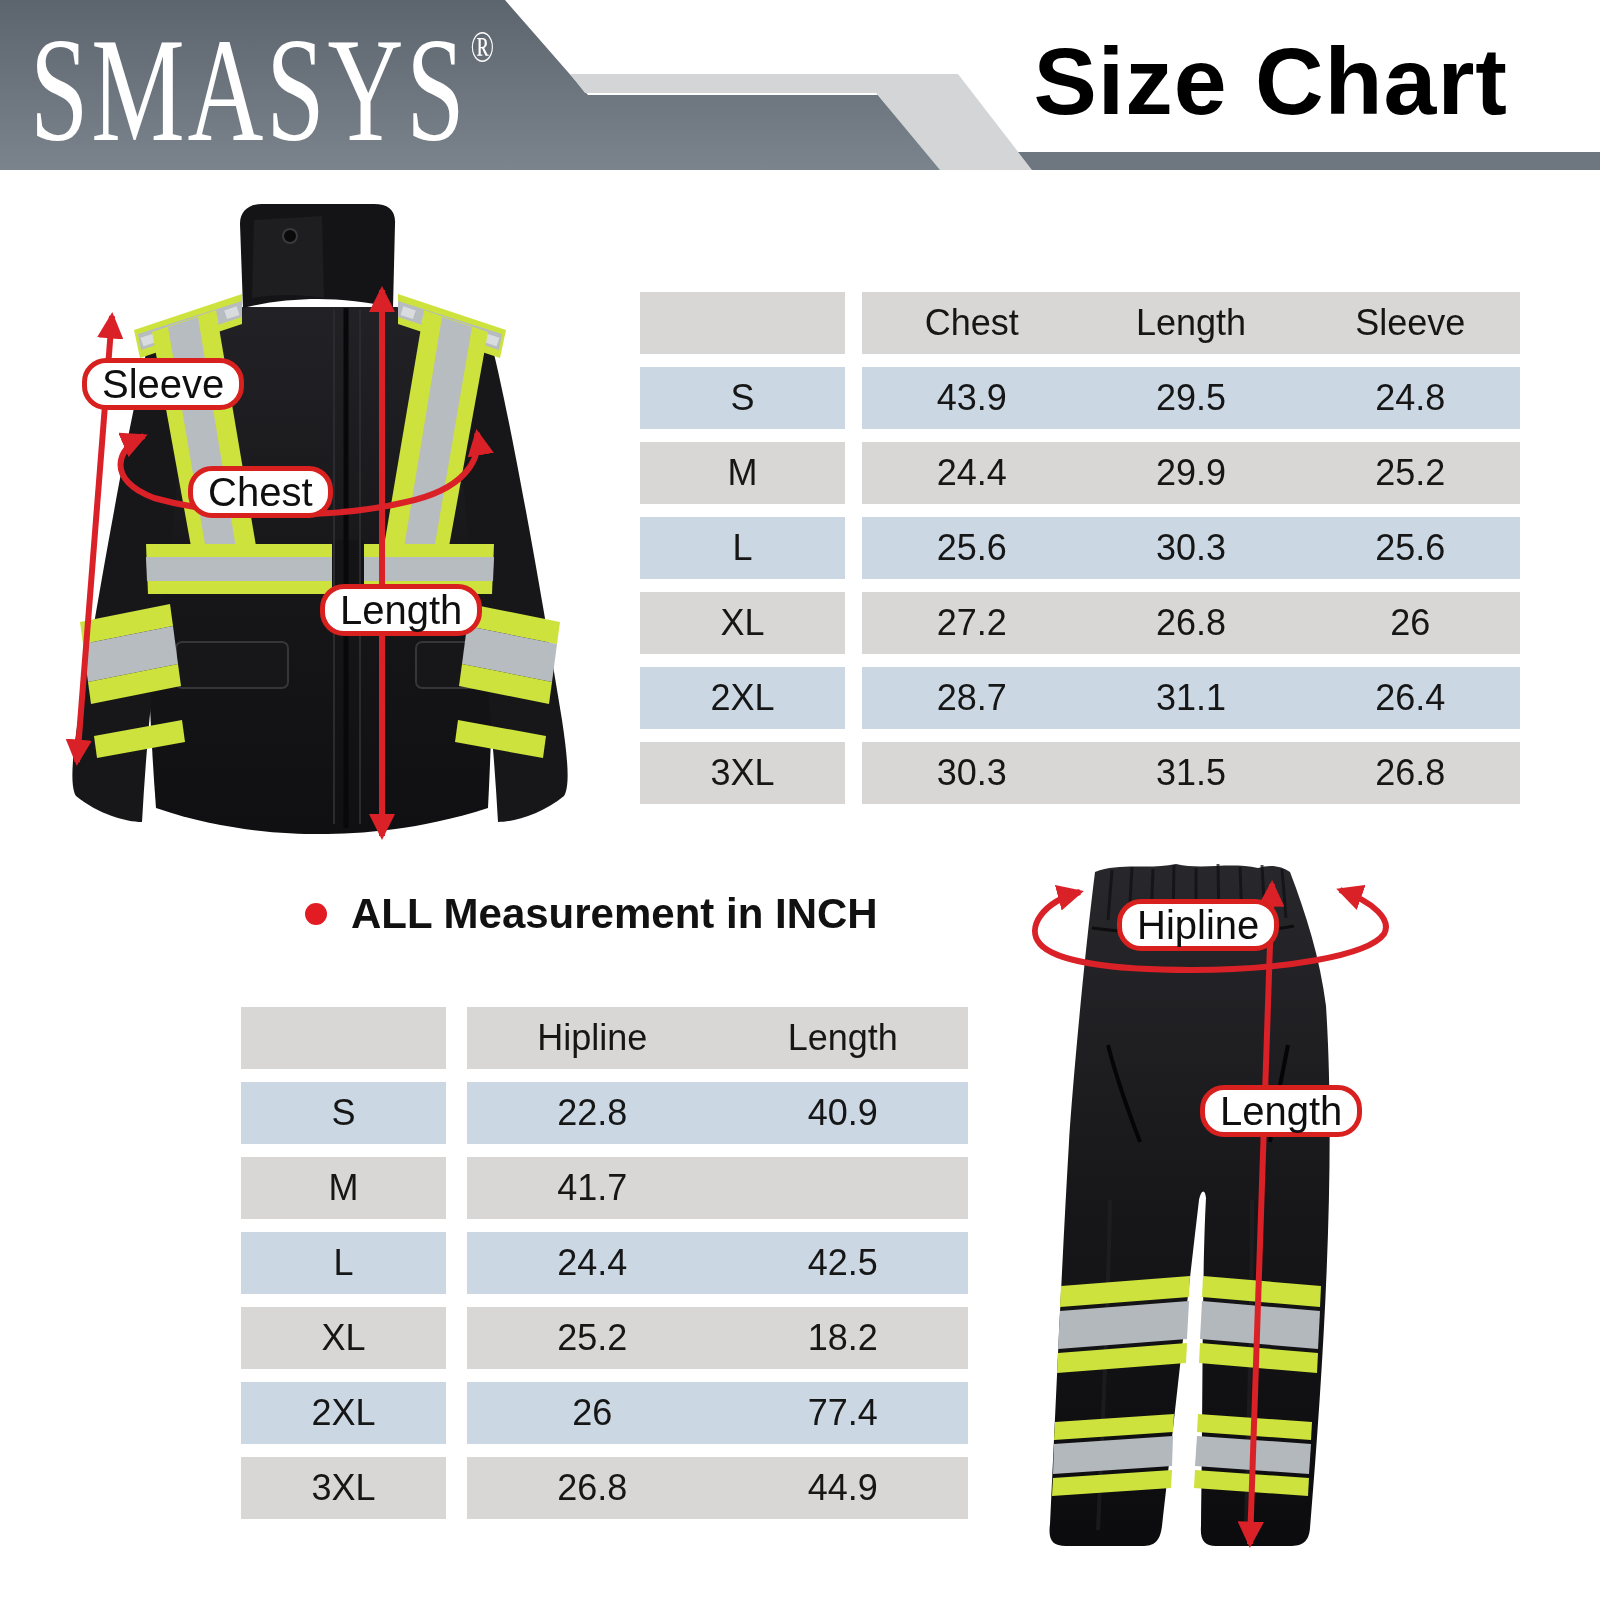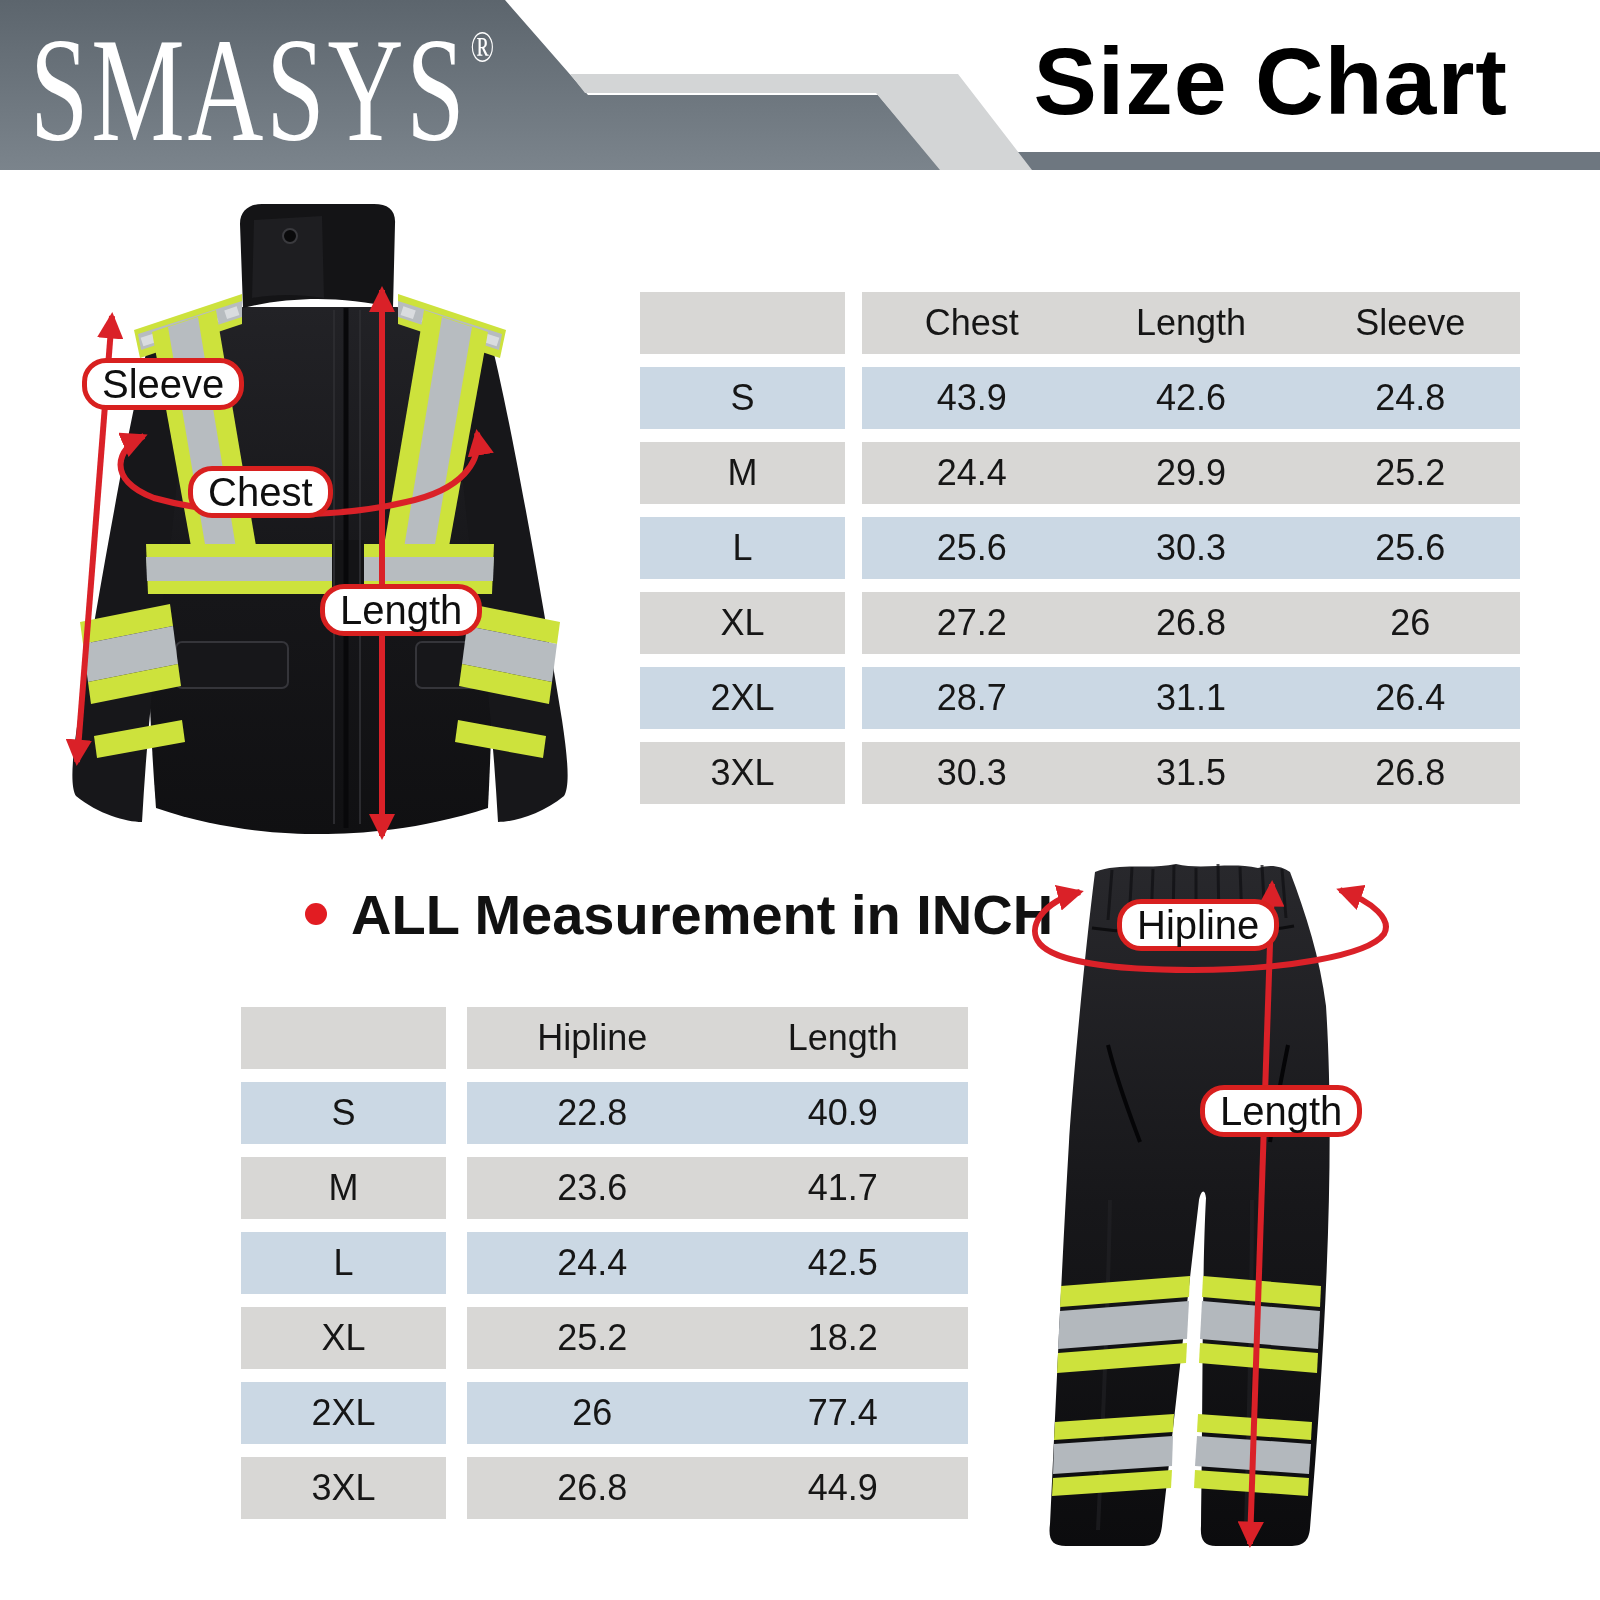--- a/index.html
+++ b/index.html
@@ -29,21 +29,21 @@
   .cell.size{width:205px;}
   .t-jacket .cell.main{width:658px;display:grid;grid-template-columns:repeat(3,1fr);}
   .t-pants  .cell.main{width:501px;display:grid;grid-template-columns:repeat(2,1fr);}
   .cell .v{display:flex;align-items:center;justify-content:center;}
   .bg-gray{background:#d8d7d5;}
   .bg-blue{background:#cbd8e4;}
 
   
   .note{position:absolute;left:305px;top:890px;display:flex;align-items:center;gap:24px;height:48px;}
   .note .bullet{width:22px;height:22px;border-radius:50%;background:#e21c22;}
-  .note .ntext{font-size:56px;font-weight:bold;color:#111;}
+  .note .ntext{font-size:42px;font-weight:bold;color:#111;}
 
   .fig{position:absolute;}
 </style>
 </head>
 <body>
 
 <div id="canvas">
 
   <svg id="banner" width="1600" height="172" viewBox="0 0 1600 172">
     <defs>
@@ -140,21 +140,21 @@
         <div class="cell main bg-gray">
           <div class="v">Chest</div>
           <div class="v">Length</div>
           <div class="v">Sleeve</div>
         </div>
       </div>
       <div class="trow">
         <div class="cell size bg-blue">S</div>
         <div class="cell main bg-blue">
           <div class="v">43.9</div>
-          <div class="v">42.6</div>
+          <div class="v">29.5</div>
           <div class="v">24.8</div>
         </div>
       </div>
       <div class="trow">
         <div class="cell size bg-gray">M</div>
         <div class="cell main bg-gray">
           <div class="v">24.4</div>
           <div class="v">29.9</div>
           <div class="v">25.2</div>
         </div>
@@ -209,21 +209,20 @@
       <div class="trow">
         <div class="cell size bg-blue">S</div>
         <div class="cell main bg-blue">
           <div class="v">22.8</div>
           <div class="v">40.9</div>
         </div>
       </div>
       <div class="trow">
         <div class="cell size bg-gray">M</div>
         <div class="cell main bg-gray">
-          <div class="v">23.6</div>
           <div class="v">41.7</div>
         </div>
       </div>
       <div class="trow">
         <div class="cell size bg-blue">L</div>
         <div class="cell main bg-blue">
           <div class="v">24.4</div>
           <div class="v">42.5</div>
         </div>
       </div>

